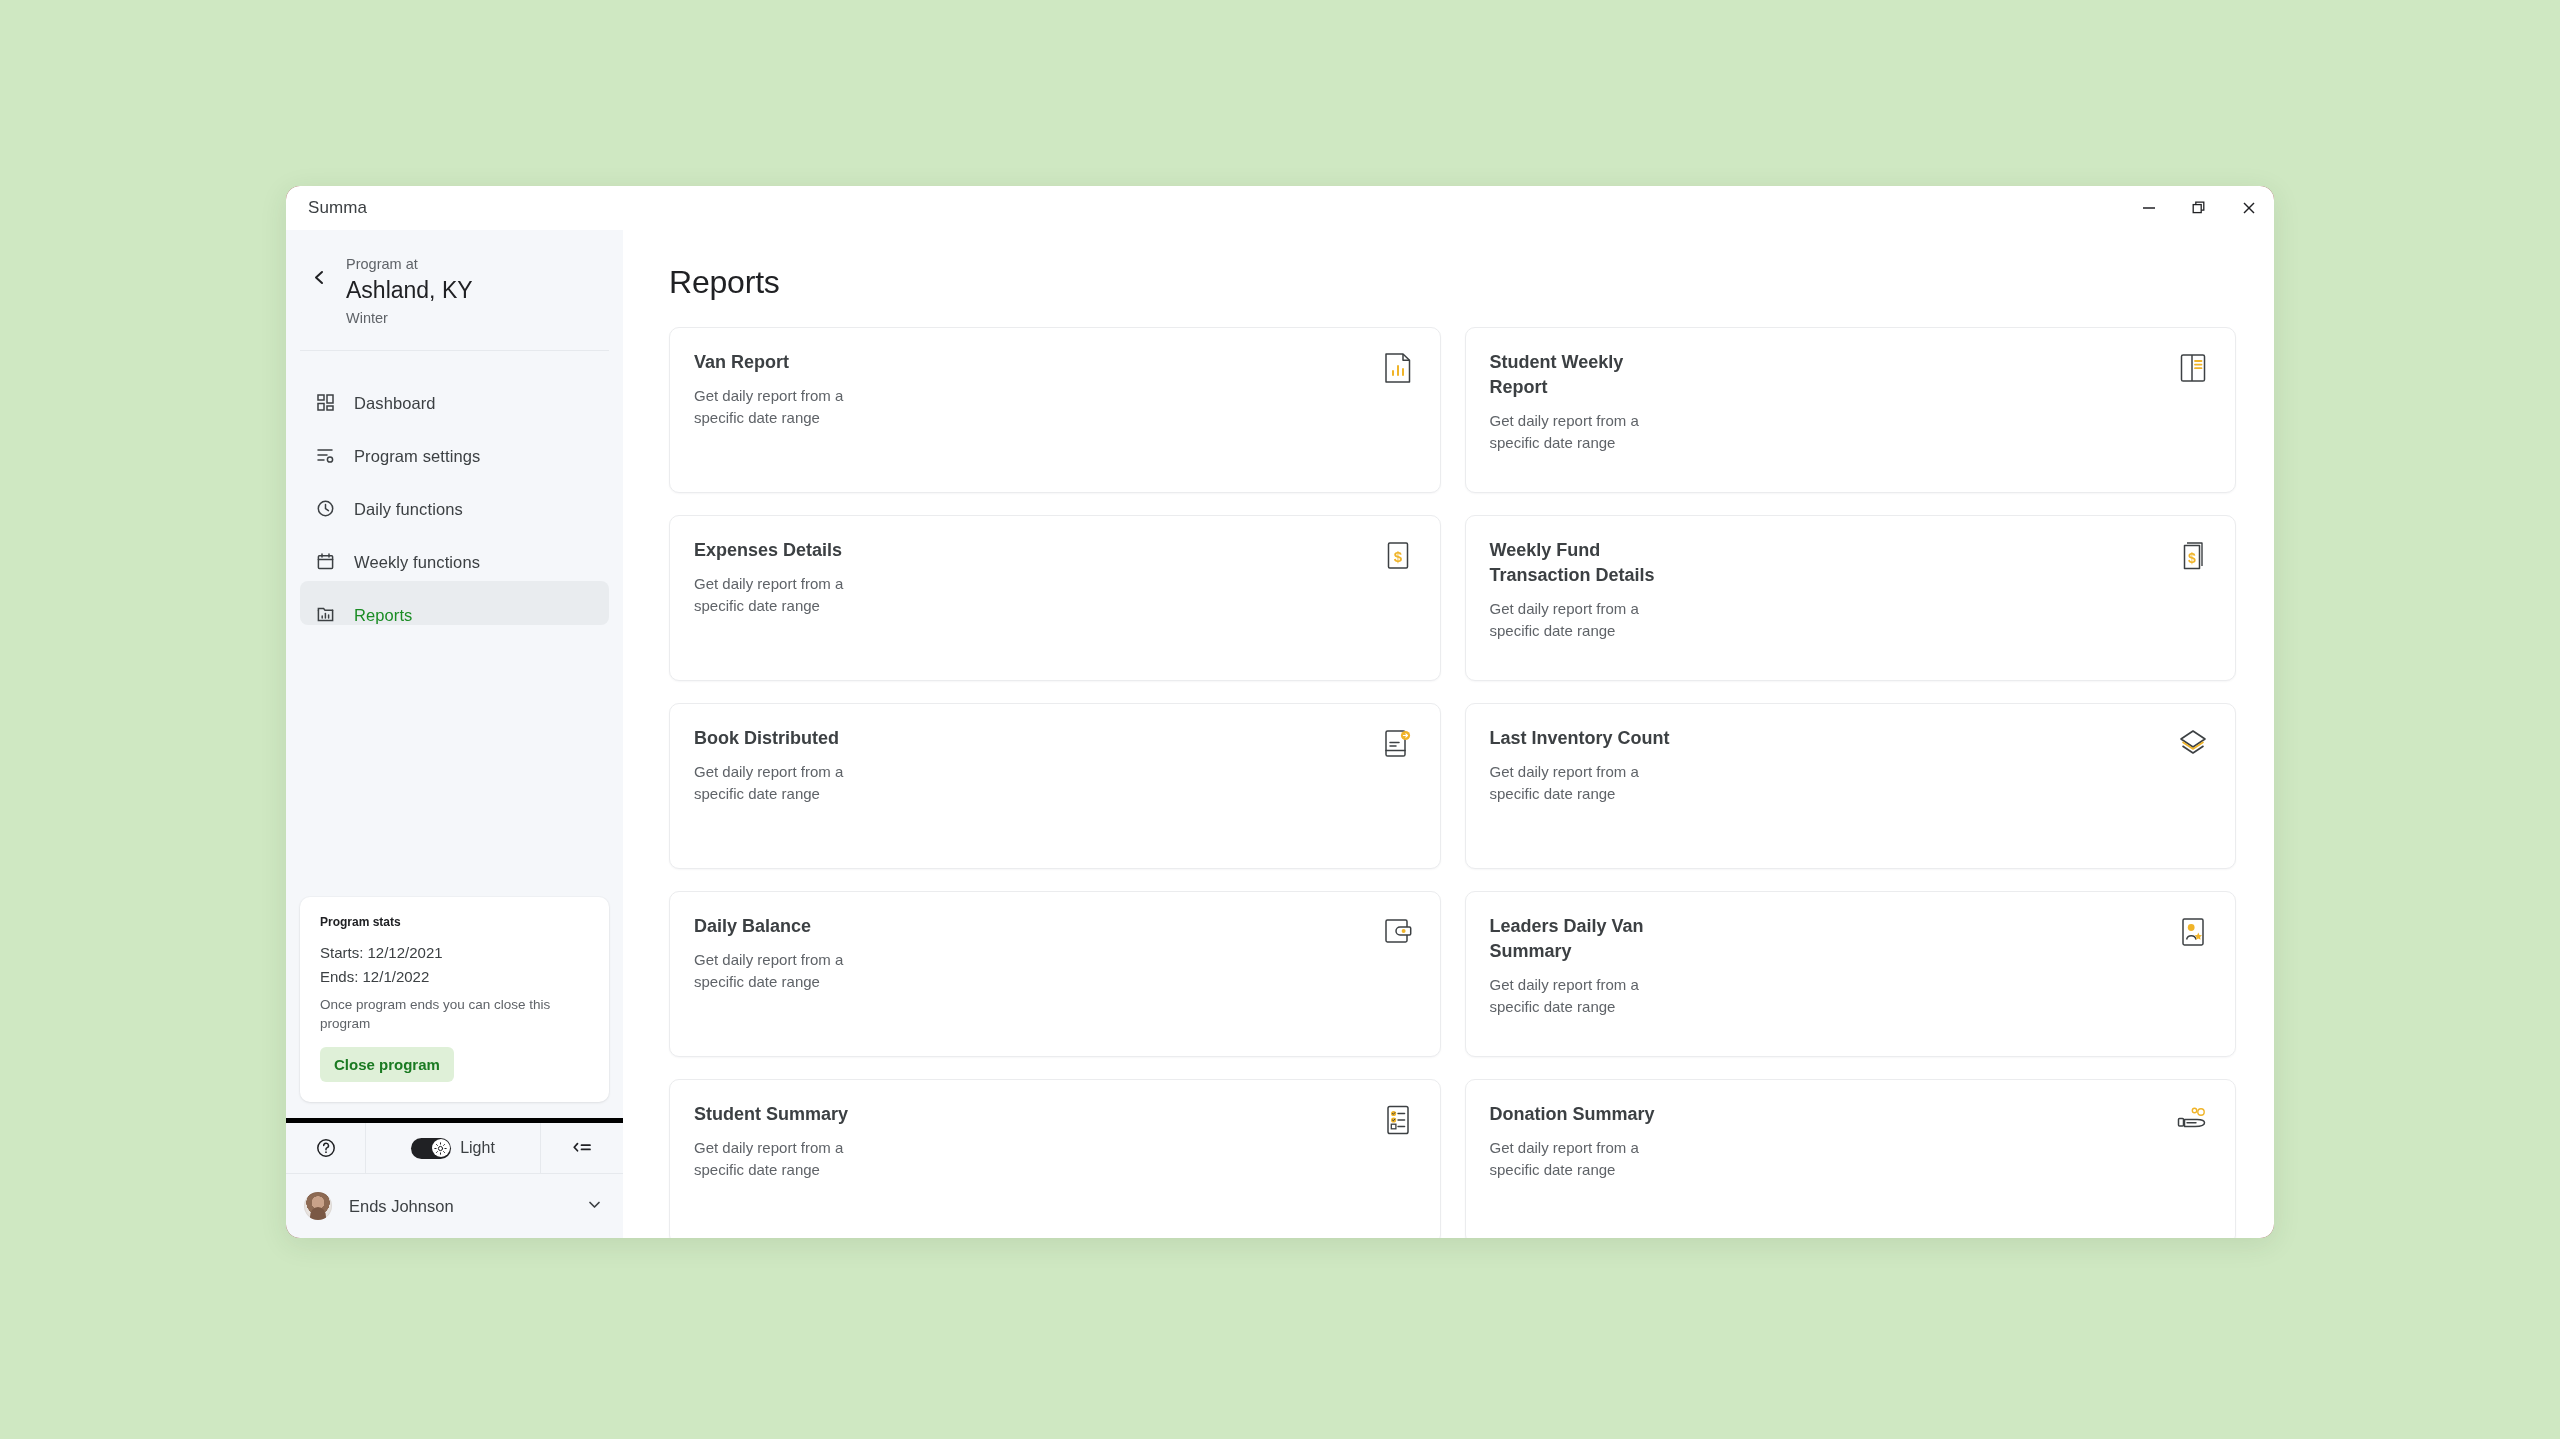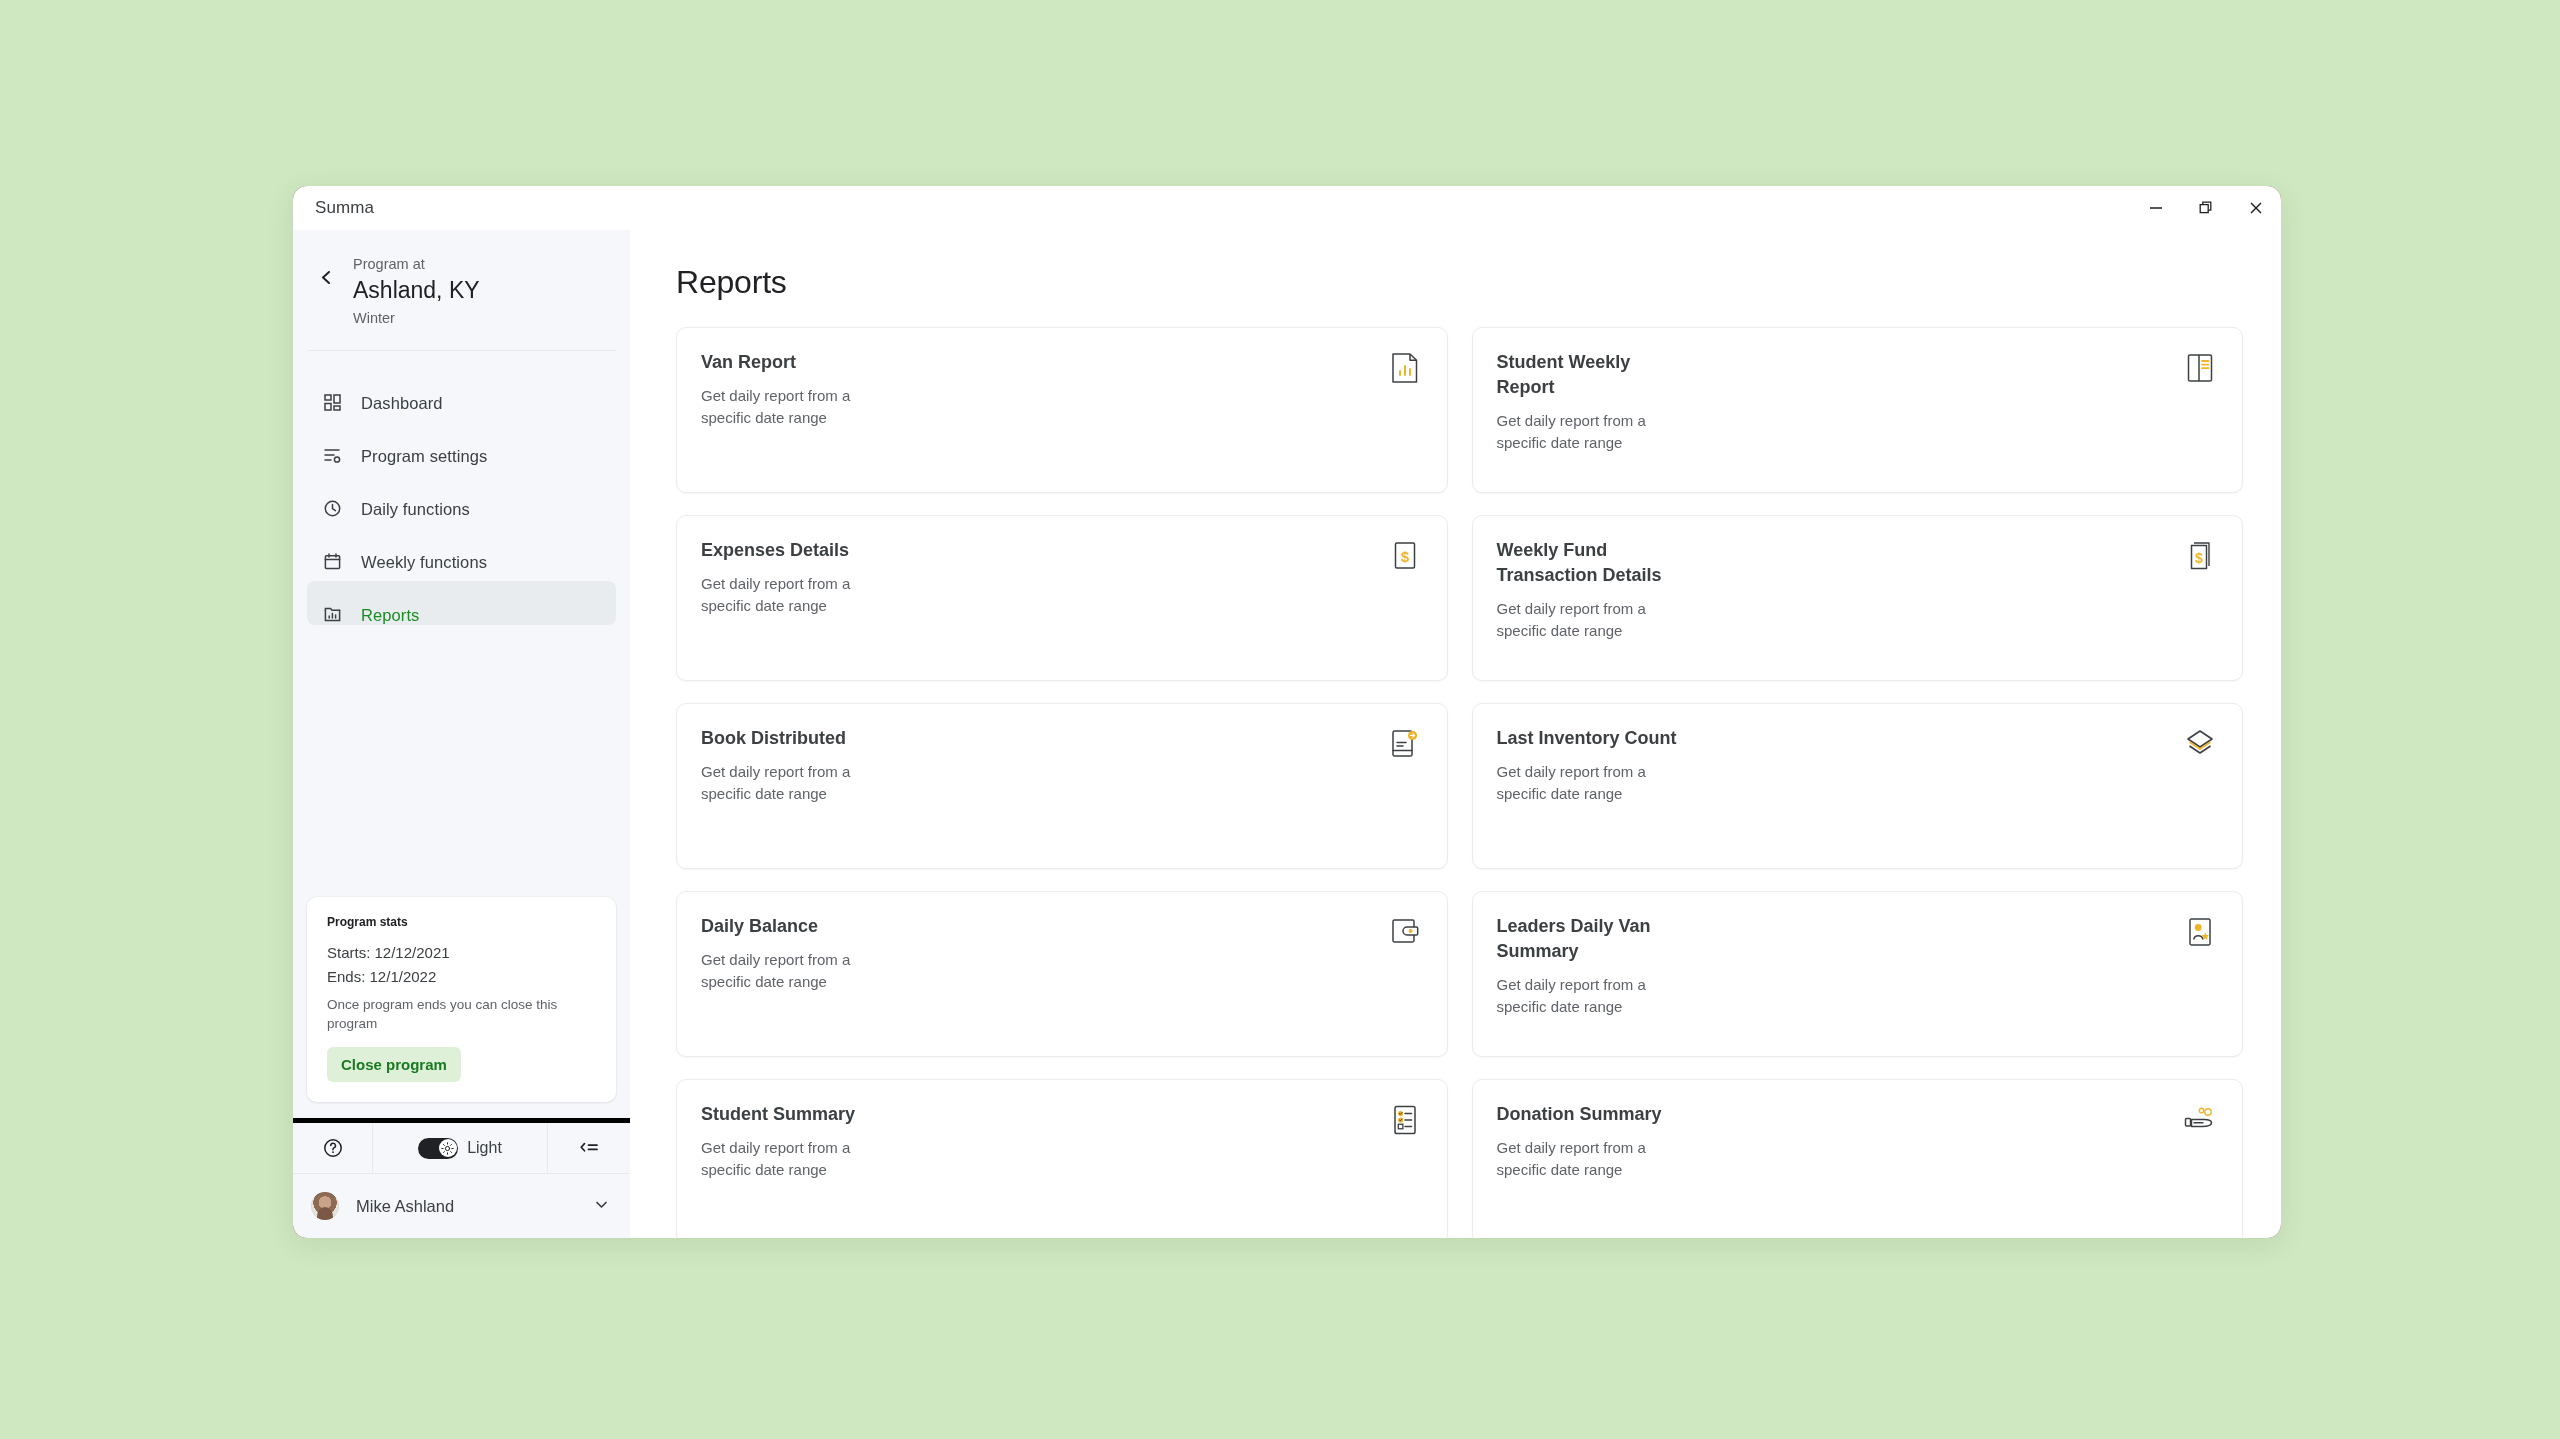--- a/index.html
+++ b/index.html
@@ -12,21 +12,21 @@
 
   body {
     background: #cfe8c2;
     font-family: "Liberation Sans", sans-serif;
     -webkit-font-smoothing: antialiased;
   }
 
   
   .app-window {
     position: absolute;
-    left: 293px;
+    left: 286px;
     top: 186px;
     width: 1988px;
     height: 1052px;
     background: #7f1d1d;
     border-radius: 14px;
     overflow: hidden;
     box-shadow: 0 6px 28px rgba(40,60,30,0.10);
     display: flex;
     flex-direction: column;
   }
@@ -442,21 +442,21 @@
           <svg width="22" height="18" viewBox="0 0 22 18" fill="none" stroke="#202124" stroke-width="1.7" stroke-linecap="round" stroke-linejoin="round">
             <polyline points="6.5,4.6 3.2,8.2 6.5,11.8"></polyline>
             <line x1="10.5" y1="6.2" x2="19" y2="6.2"></line>
             <line x1="10.5" y1="10.4" x2="19" y2="10.4"></line>
           </svg>
         </div>
       </div>
 
       <div class="user-row">
         <span class="avatar"></span>
-        <span class="user-name">Mike Ashland</span>
+        <span class="user-name">Ends Johnson</span>
         <span>
           <svg width="17" height="17" viewBox="0 0 17 17" fill="none" stroke="#3c4043" stroke-width="1.7" stroke-linecap="round" stroke-linejoin="round">
             <polyline points="4,6.5 8.5,11 13,6.5"></polyline>
           </svg>
         </span>
       </div>
 
     </div>
 
     <div class="main">

